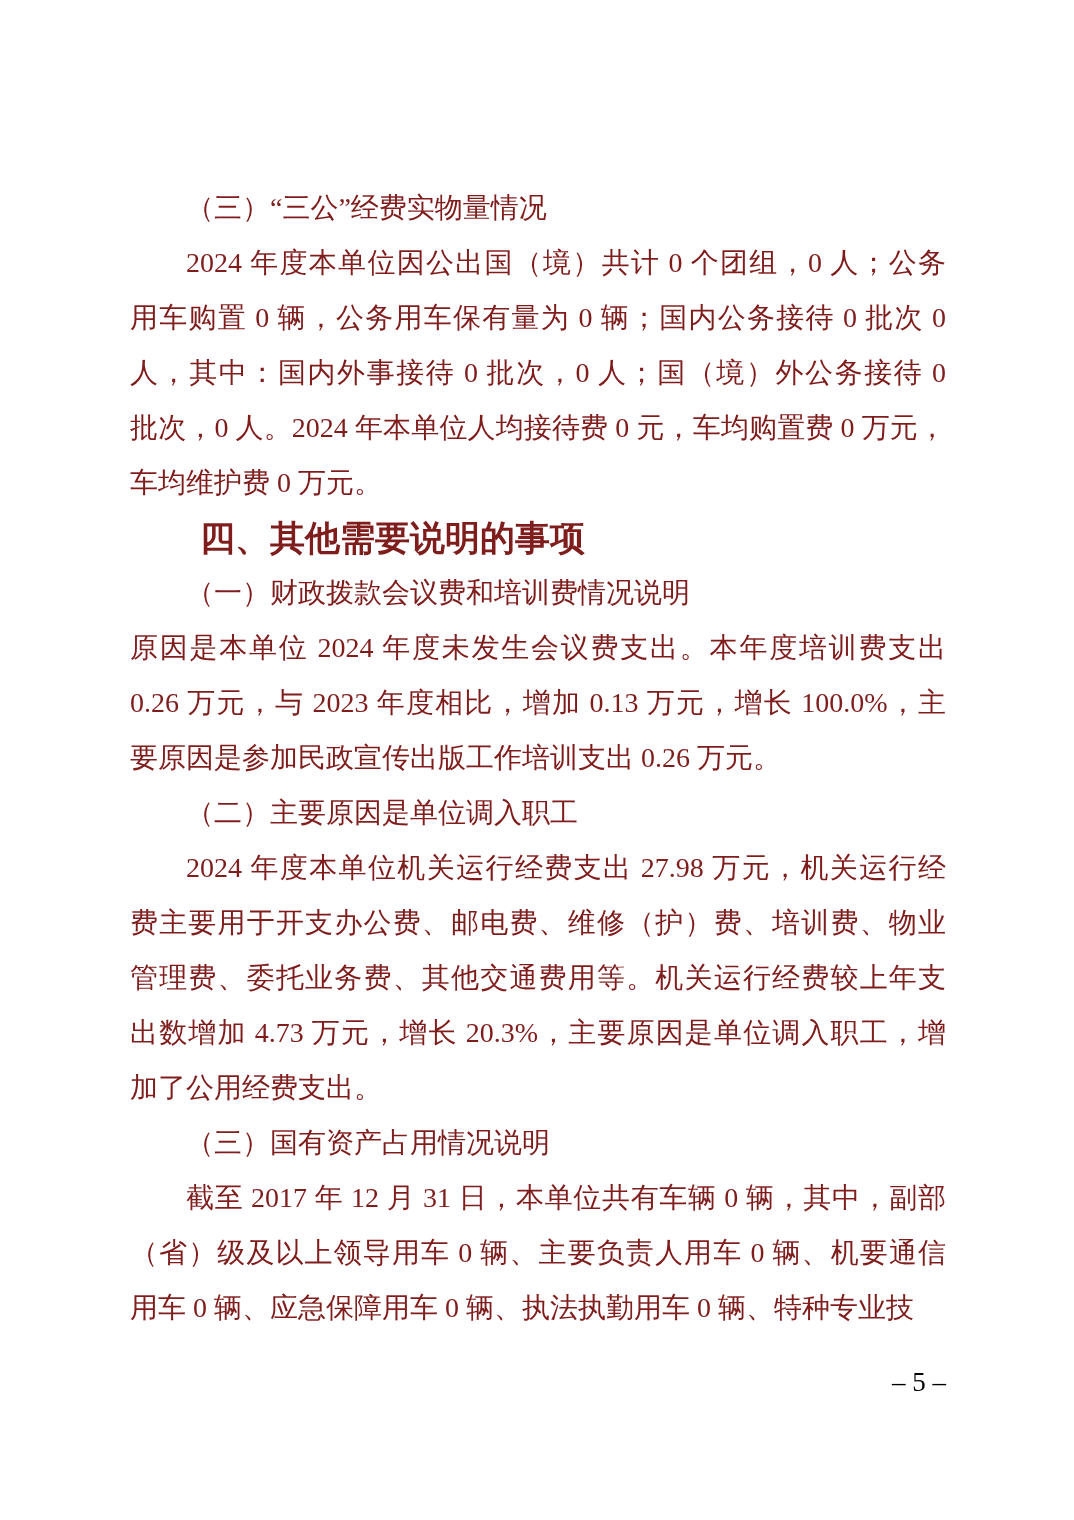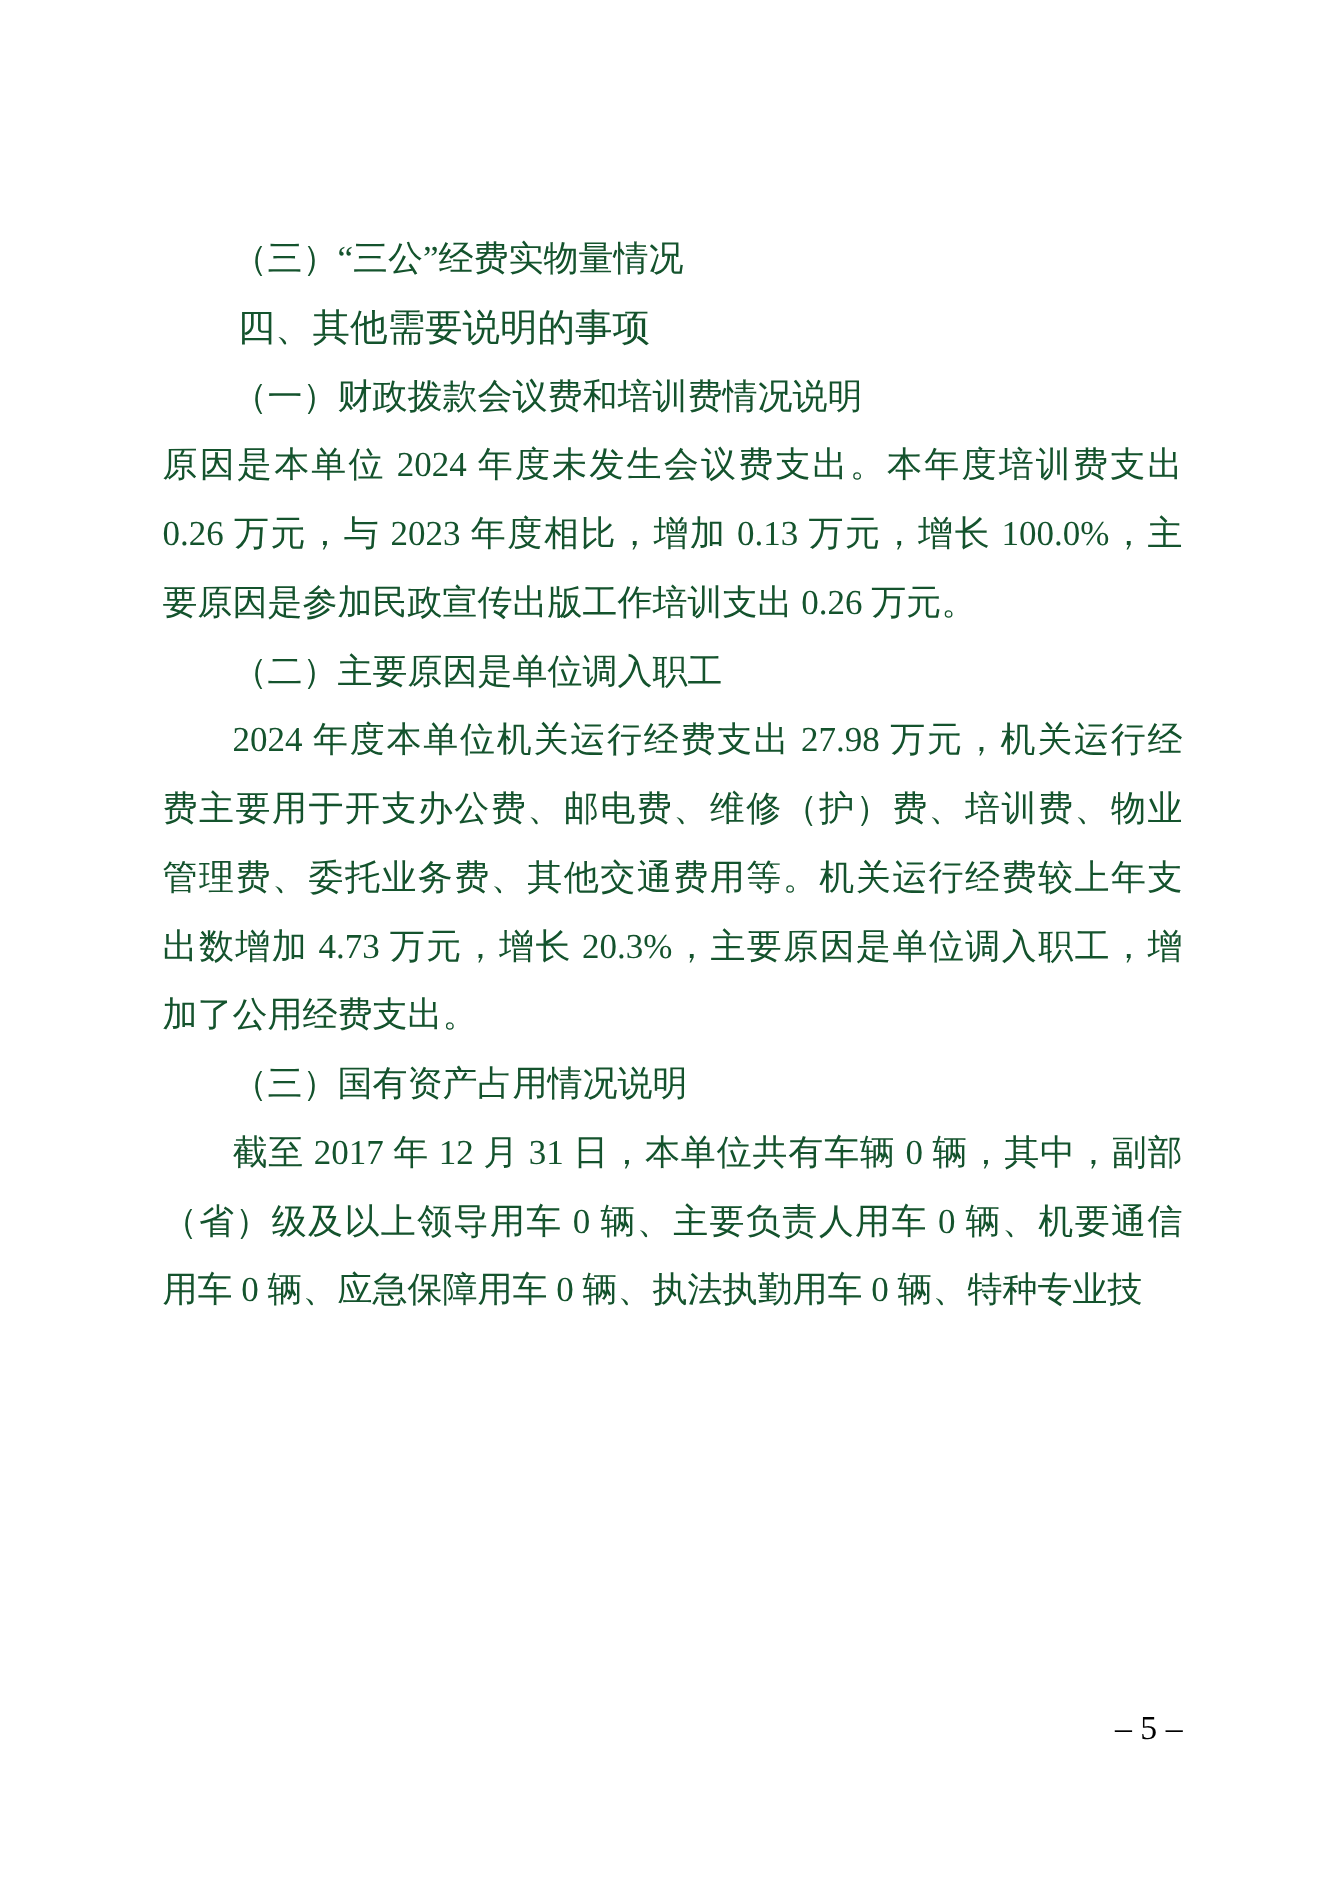--- a/index.html
+++ b/index.html
@@ -22,39 +22,39 @@
     top: 180px;
     width: 816px;
   }
   .block {
     margin: 0;
   }
   .line {
     font-size: 28px;
     line-height: 55px;
     height: 55px;
-    color: #14532d;
+    color: #7f1d1d;
     text-align: justify;
     text-align-last: justify;
     text-justify: inter-character;
     white-space: nowrap;
     overflow: visible;
     font-family: "Liberation Serif", "DejaVu Serif", serif;
   }
   .line.indent {
     text-indent: 2em;
   }
   .line.last {
     text-align: left;
     text-align-last: left;
   }
   .block.h2 .line {
     font-family: "Liberation Sans", "DejaVu Sans", sans-serif;
-    font-weight: normal;
-    font-size: 30px;
+    font-weight: bold;
+    font-size: 35px;
     text-align: left;
     text-align-last: left;
   }
   .block.h3 .line {
     text-align: left;
     text-align-last: left;
   }
   .footer {
     position: absolute;
     top: 1362px;
@@ -65,20 +65,27 @@
     font-family: "Liberation Serif", "DejaVu Serif", serif;
   }
 </style>
 </head>
 <body>
 
 <div class="page">
   <div class="content">
       <div class="block h3">
         <div class="line indent last">（三）“三公”经费实物量情况</div>
+      </div>
+      <div class="block p">
+        <div class="line indent">2024 年度本单位因公出国（境）共计 0 个团组，0 人；公务</div>
+        <div class="line">用车购置 0 辆，公务用车保有量为 0 辆；国内公务接待 0 批次 0</div>
+        <div class="line">人，其中：国内外事接待 0 批次，0 人；国（境）外公务接待 0</div>
+        <div class="line">批次，0 人。2024 年本单位人均接待费 0 元，车均购置费 0 万元，</div>
+        <div class="line last">车均维护费 0 万元。</div>
       </div>
       <div class="block h2">
         <div class="line indent last">四、其他需要说明的事项</div>
       </div>
       <div class="block h3">
         <div class="line indent last">（一）财政拨款会议费和培训费情况说明</div>
       </div>
       <div class="block p">
         <div class="line">原因是本单位 2024 年度未发生会议费支出。本年度培训费支出</div>
         <div class="line">0.26 万元，与 2023 年度相比，增加 0.13 万元，增长 100.0%，主</div>

